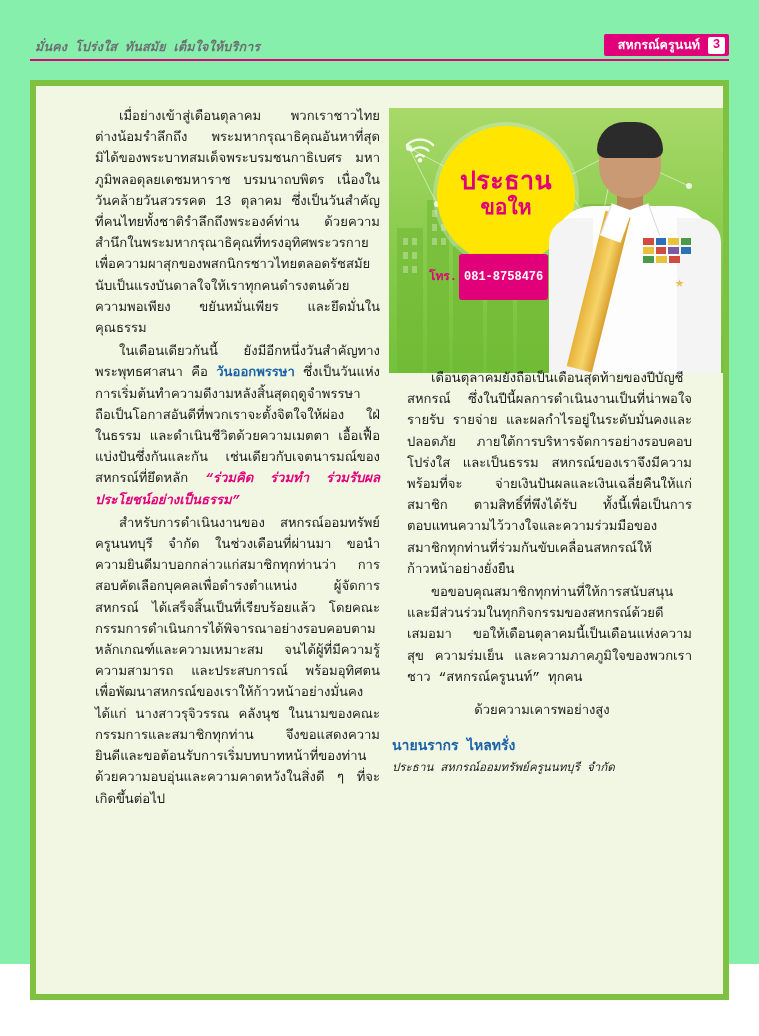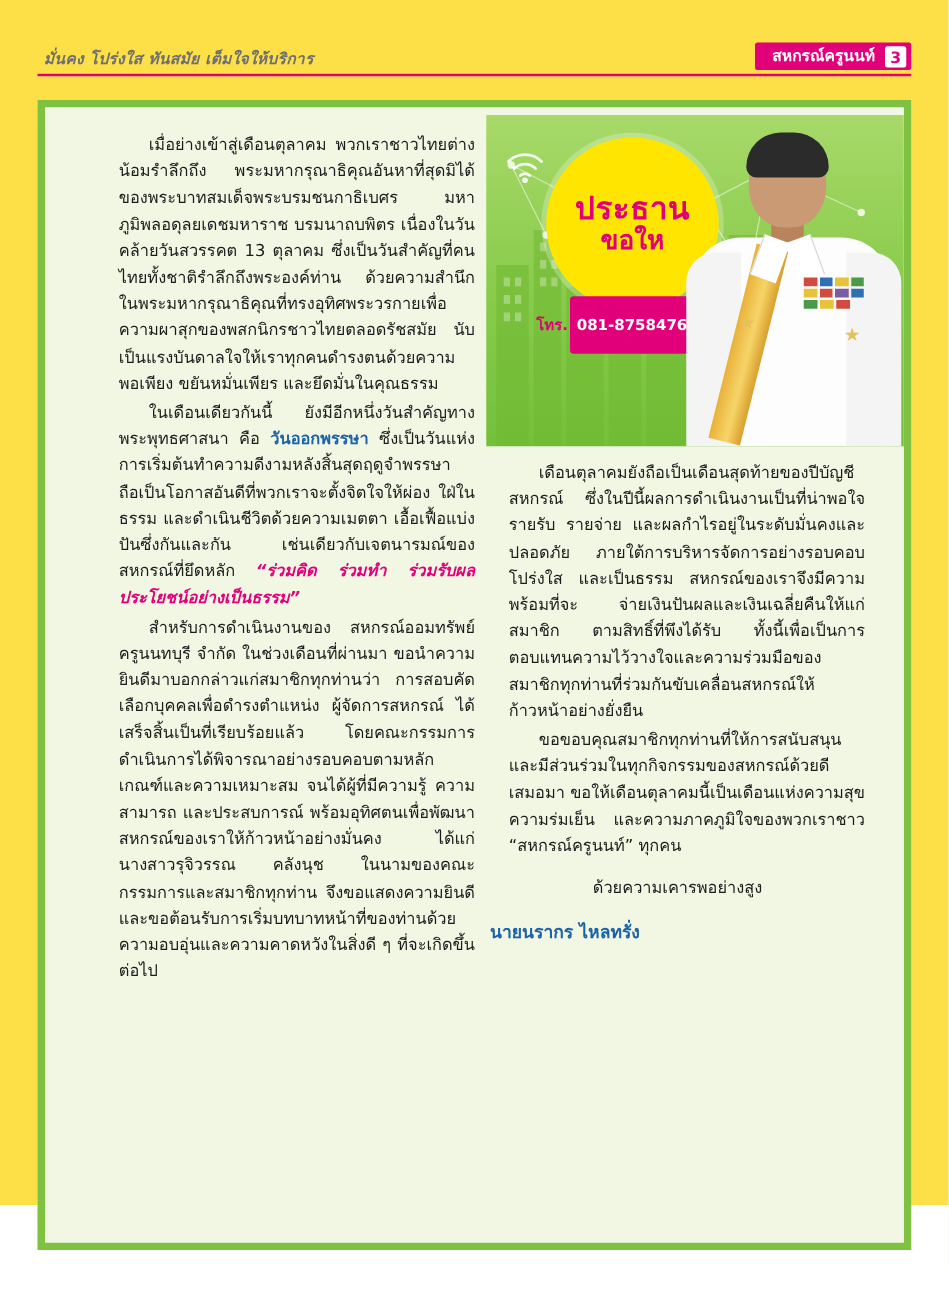--- a/index.html
+++ b/index.html
@@ -11,21 +11,22 @@
     font-family: "DejaVu Sans", "Liberation Sans", sans-serif;
     position: relative;
     overflow: hidden;
   }
 
   
   .page {
     position: absolute;
     left: 0; top: 0;
     width: 759px; height: 964px;
-    background: #fde047;
+    background: #86efac;
+    font-family: Liberation Mono, monospace;
   }
 
   
   .header {
     position: absolute;
     left: 30px; top: 34px;
     width: 699px; height: 30px;
   }
   .header-slogan {
     position: absolute;
@@ -84,21 +85,21 @@
   }
   .panel-inner {
     position: absolute;
     left: 0; top: 0; right: 0; bottom: 0;
     background: #f2f7e4;
   }
 
   
   .hero {
     position: absolute;
-    left: 353px; top: 6px;
+    left: 353px; top: 22px;
     width: 334px; height: 265px;
     overflow: hidden;
     background: linear-gradient(180deg,#a8d96a 0%, #8dcd4f 45%, #73c13a 100%);
   }
   .hero .skyline {
     position: absolute; left:0; bottom:0; width:100%; height:100%;
   }
   .hero .wifi-icon {
     position:absolute; left:12px; top:22px; width:38px;height:34px;
     color: rgba(255,255,255,.85);
@@ -343,18 +344,19 @@
         <p class="indent"><span>ในเดือนเดียวกันนี้ ยังมีอีกหนึ่งวันสำคัญทางพระพุทธศาสนา คือ </span><span class="hl-blue">วันออกพรรษา</span><span> ซึ่งเป็นวันแห่งการเริ่มต้นทำความดีงามหลังสิ้นสุดฤดูจำพรรษา ถือเป็นโอกาสอันดีที่พวกเราจะตั้งจิตใจให้ผ่อง ใฝ่ในธรรม และดำเนินชีวิตด้วยความเมตตา เอื้อเฟื้อแบ่งปันซึ่งกันและกัน เช่นเดียวกับเจตนารมณ์ของสหกรณ์ที่ยึดหลัก </span><span class="hl-pink">“ร่วมคิด ร่วมทำ ร่วมรับผลประโยชน์อย่างเป็นธรรม”</span></p>
         <p class="indent">สำหรับการดำเนินงานของ สหกรณ์ออมทรัพย์ครูนนทบุรี จำกัด ในช่วงเดือนที่ผ่านมา ขอนำความยินดีมาบอกกล่าวแก่สมาชิกทุกท่านว่า การสอบคัดเลือกบุคคลเพื่อดำรงตำแหน่ง ผู้จัดการสหกรณ์ ได้เสร็จสิ้นเป็นที่เรียบร้อยแล้ว โดยคณะกรรมการดำเนินการได้พิจารณาอย่างรอบคอบตามหลักเกณฑ์และความเหมาะสม จนได้ผู้ที่มีความรู้ ความสามารถ และประสบการณ์ พร้อมอุทิศตนเพื่อพัฒนาสหกรณ์ของเราให้ก้าวหน้าอย่างมั่นคง ได้แก่ นางสาวรุจิวรรณ คลังนุช ในนามของคณะกรรมการและสมาชิกทุกท่าน จึงขอแสดงความยินดีและขอต้อนรับการเริ่มบทบาทหน้าที่ของท่านด้วยความอบอุ่นและความคาดหวังในสิ่งดี ๆ ที่จะเกิดขึ้นต่อไป</p>
       </div>
 
       <div class="col col-right">
         <p class="indent">เดือนตุลาคมยังถือเป็นเดือนสุดท้ายของปีบัญชีสหกรณ์ ซึ่งในปีนี้ผลการดำเนินงานเป็นที่น่าพอใจ รายรับ รายจ่าย และผลกำไรอยู่ในระดับมั่นคงและปลอดภัย ภายใต้การบริหารจัดการอย่างรอบคอบ โปร่งใส และเป็นธรรม สหกรณ์ของเราจึงมีความพร้อมที่จะ จ่ายเงินปันผลและเงินเฉลี่ยคืนให้แก่สมาชิก ตามสิทธิ์ที่พึงได้รับ ทั้งนี้เพื่อเป็นการตอบแทนความไว้วางใจและความร่วมมือของสมาชิกทุกท่านที่ร่วมกันขับเคลื่อนสหกรณ์ให้ก้าวหน้าอย่างยั่งยืน</p>
         <p class="indent">ขอขอบคุณสมาชิกทุกท่านที่ให้การสนับสนุนและมีส่วนร่วมในทุกกิจกรรมของสหกรณ์ด้วยดีเสมอมา ขอให้เดือนตุลาคมนี้เป็นเดือนแห่งความสุข ความร่มเย็น และความภาคภูมิใจของพวกเราชาว “สหกรณ์ครูนนท์” ทุกคน</p>
         <div class="sig-respect">ด้วยความเคารพอย่างสูง</div>
         <div class="sig-block">
           <div class="sig-name">นายนรากร ไหลทรั่ง</div>
+          <div class="sig-role">ประธาน สหกรณ์ออมทรัพย์ครูนนทบุรี จำกัด</div>
         </div>
       </div>
 
     </div>
   </div>
 </div>
 
 </body></html>

